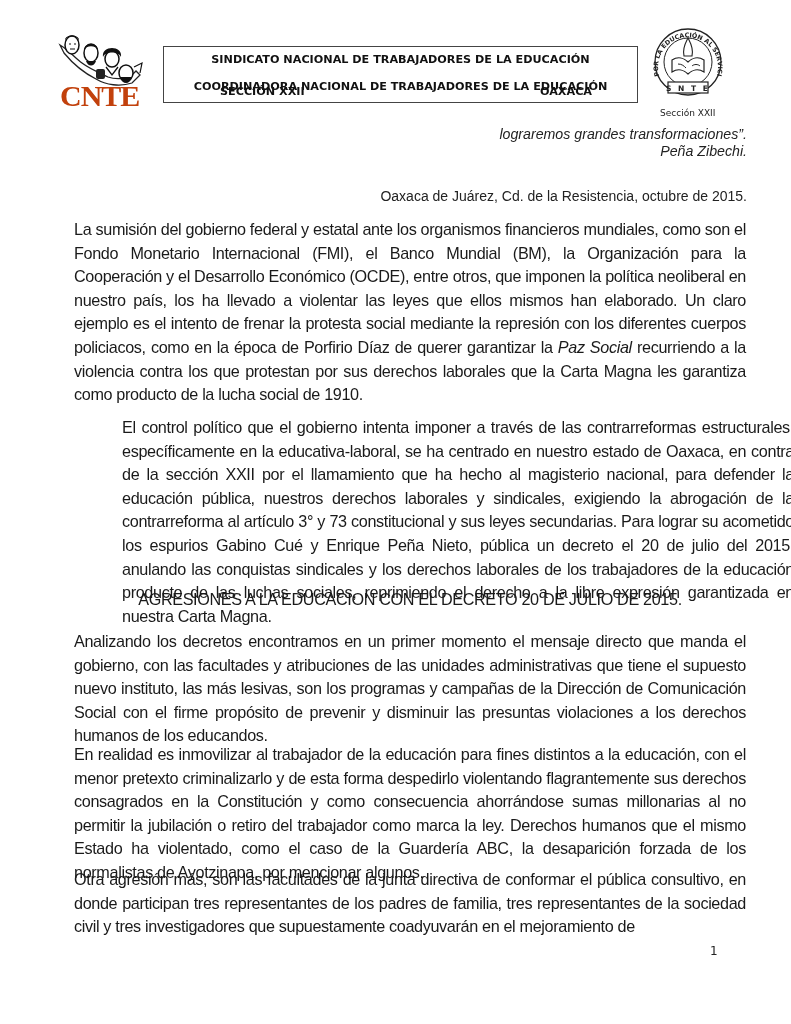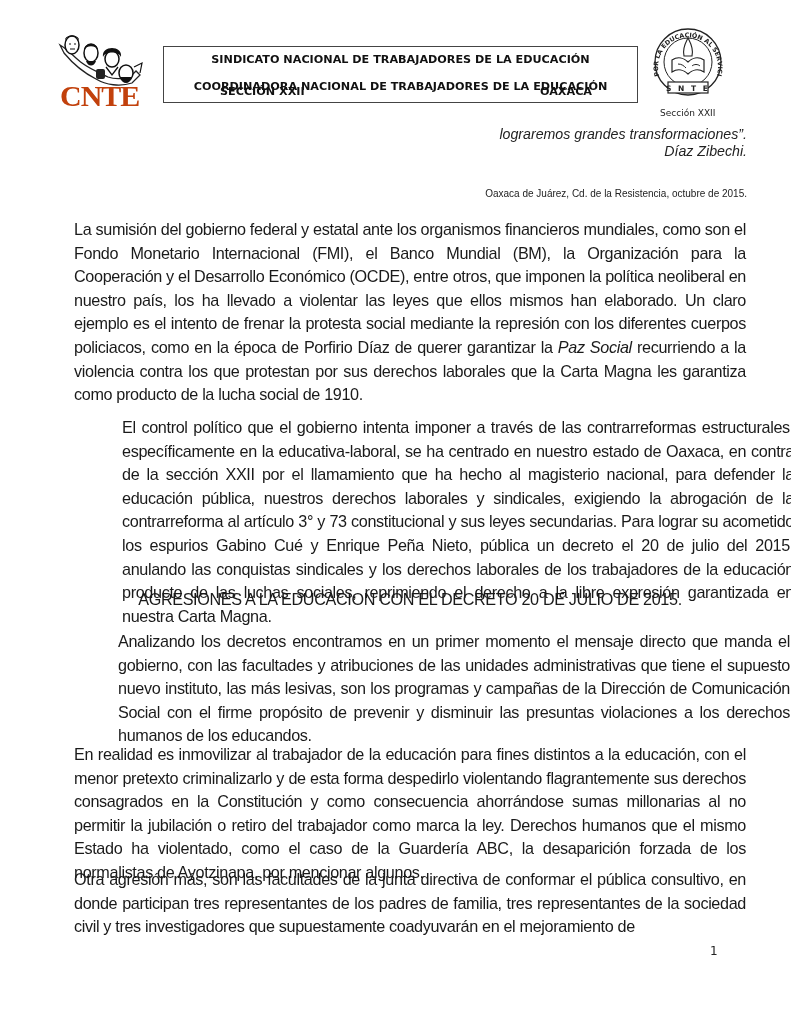--- a/index.html
+++ b/index.html
@@ -89,39 +89,39 @@
       text-align: right;
       font-style: italic;
       font-size: 14.2px;
       line-height: 17px;
       color: #222;
     }
     .date {
       position: absolute;
       right: 44px;
       top: 188px;
-      font-size: 10px;
+      font-size: 14px;
       color: #222;
       white-space: nowrap;
     }
     .body-text {
       position: absolute;
       left: 74px;
       width: 672px;
       font-size: 16.2px;
       line-height: 23.6px;
       text-align: justify;
       color: #1a1a1a;
       font-family: "Liberation Sans", sans-serif;
       letter-spacing: -0.35px;
     }
     .p1 { top: 218px; }
     .p2 { top: 416px; margin-left: 48px; }
     .heading { top: 588px; text-align: center; }
-    .p3 { top: 630px; margin-left: 44px; }
+    .p3 { top: 630px; }
     .p4 { top: 743px; }
     .p5 { top: 868px; }
     .page-number {
       position: absolute;
       left: 710px;
       top: 944px;
       font-family: "DejaVu Sans", sans-serif;
       font-size: 12px;
       color: #222;
     }
@@ -181,21 +181,21 @@
     <path d="M30 38 C34 38, 36 40, 38 42 M44 40 C46 38, 50 38, 52 40" stroke="#222" stroke-width="1" fill="none"></path>
 
     <rect x="20" y="56" width="40" height="11" fill="#fff" stroke="#222" stroke-width="1.2"></rect>
     <text x="40" y="64.5" text-anchor="middle" font-family="DejaVu Sans, sans-serif" font-size="7.5" font-weight="bold" fill="#222" letter-spacing="2">S N T E</text>
   </svg>
   <div class="seccion">Sección XXII</div>
 </div>
 
 <div class="quote">
   <div>lograremos grandes transformaciones”.</div>
-  <div>Díaz Zibechi.</div>
+  <div>Peña Zibechi.</div>
 </div>
 
 <div class="date">Oaxaca de Juárez, Cd. de la Resistencia, octubre de 2015.</div>
 
 <div class="body-text p1"><span>La sumisión del gobierno federal y estatal ante los organismos financieros mundiales, como son el Fondo Monetario Internacional (FMI), el Banco Mundial (BM), la Organización para la Cooperación y el Desarrollo Económico (OCDE), entre otros, que imponen la política neoliberal en nuestro país, los ha llevado a violentar las leyes que ellos mismos han elaborado. Un claro ejemplo es el intento de frenar la protesta social mediante la represión con los diferentes cuerpos policiacos, como en la época de Porfirio Díaz de querer garantizar la </span><em>Paz Social</em><span> recurriendo a la violencia contra los que protestan por sus derechos laborales que la Carta Magna les garantiza como producto de la lucha social de 1910.</span></div>
 
 <div class="body-text p2">El control político que el gobierno intenta imponer a través de las contrarreformas estructurales, específicamente en la educativa-laboral, se ha centrado en nuestro estado de Oaxaca, en contra de la sección XXII por el llamamiento que ha hecho al magisterio nacional, para defender la educación pública, nuestros derechos laborales y sindicales, exigiendo la abrogación de la contrarreforma al artículo 3° y 73 constitucional y sus leyes secundarias. Para lograr su acometido los espurios Gabino Cué y Enrique Peña Nieto, pública un decreto el 20 de julio del 2015, anulando las conquistas sindicales y los derechos laborales de los trabajadores de la educación producto de las luchas sociales, reprimiendo el derecho a la libre expresión garantizada en nuestra  Carta Magna.</div>
 
 <div class="body-text heading">AGRESIONES A LA EDUCACION CON EL DECRETO 20 DE JULIO DE 2015.</div>
 

